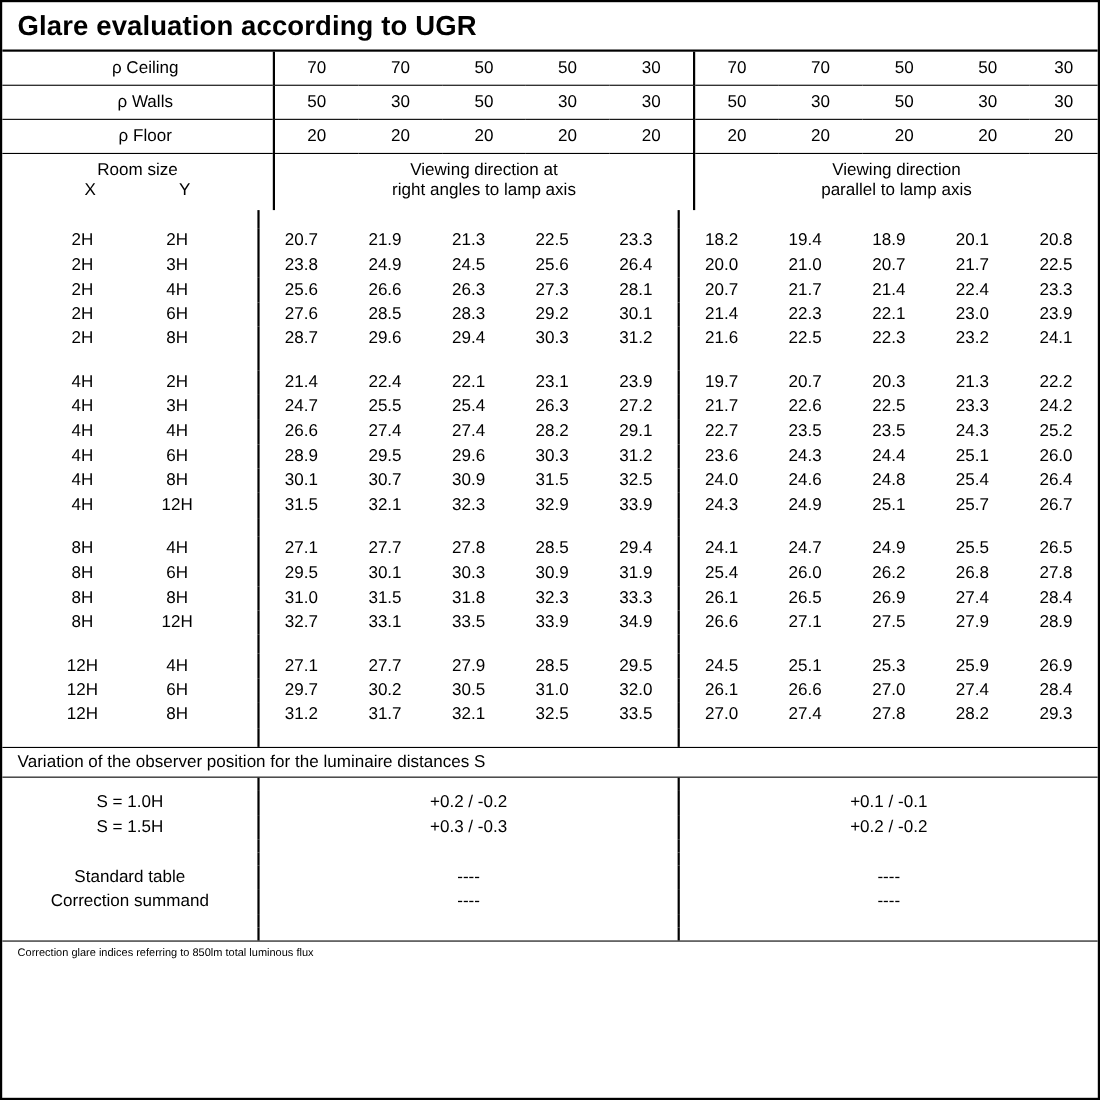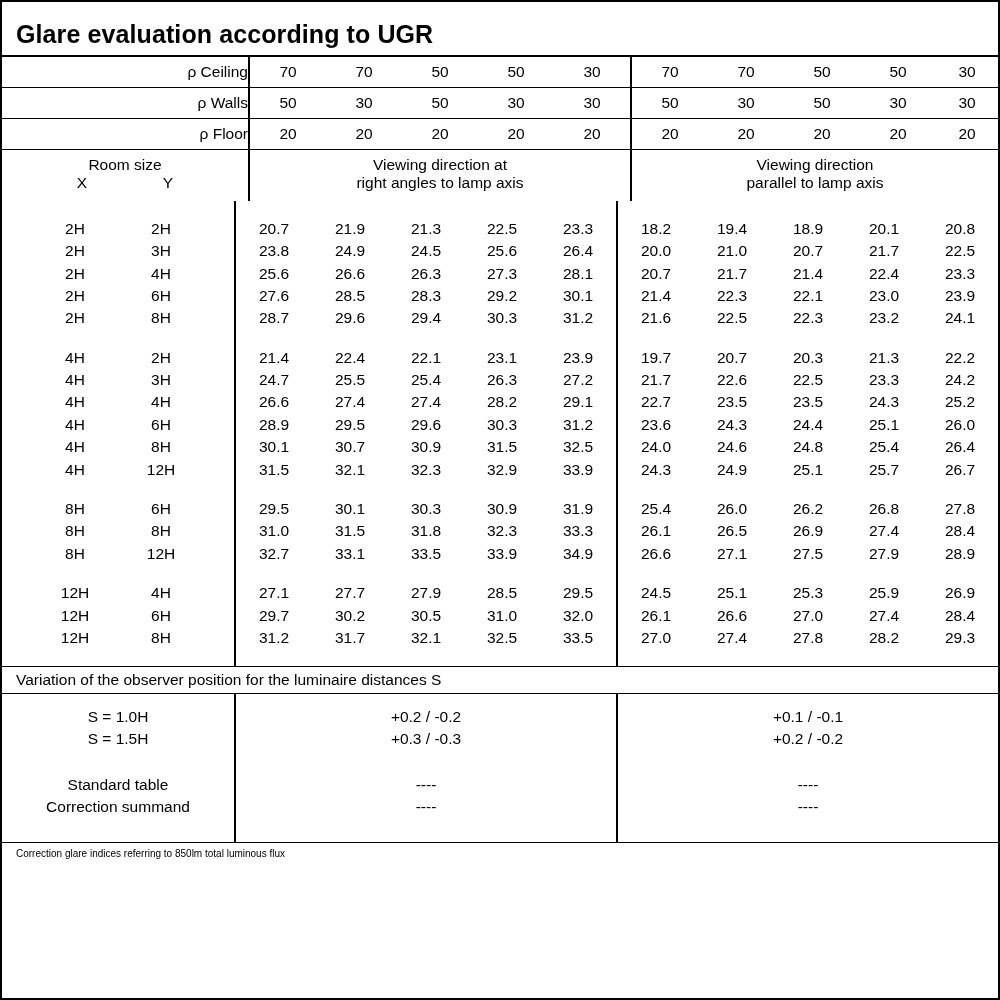--- a/index.html
+++ b/index.html
@@ -18,21 +18,20 @@
     position: relative;
     background: #ffffff;
     border: 2px solid #000000;
     overflow: hidden;
   }
   .title {
     font-size: 25px;
     font-weight: bold;
     padding: 8px 0 6px 14px;
     letter-spacing: 0.1px;
-    margin-top: 10px;
   }
   .rule {
     height: 2px;
     background: #000000;
     width: 100%;
   }
   .thin-rule {
     height: 1px;
     background: #000000;
     width: 100%;
@@ -44,21 +43,21 @@
   }
   table.grid td {
     padding: 0;
     vertical-align: middle;
   }
   
   .refl-row td {
     height: 30px;
   }
   .refl-label {
-    text-align: right;
+    text-align: center;
     padding-left: 14px !important;
     white-space: nowrap;
   }
   .num {
     text-align: center;
   }
   .vsep {
     border-left: 2px solid #000000;
   }
   .rowline td {
@@ -342,20 +341,33 @@
           <td></td>
           <td></td>
           <td></td>
           <td class="vsep"></td>
           <td></td>
           <td></td>
           <td></td>
           <td></td>
         </tr>
         <tr class="datarow">
+          <td style="text-align: center;"><span class="rs-x">8H</span><span class="rs-y">4H</span></td>
+          <td class="num vsep">27.1</td>
+          <td class="num">27.7</td>
+          <td class="num">27.8</td>
+          <td class="num">28.5</td>
+          <td class="num">29.4</td>
+          <td class="num vsep">24.1</td>
+          <td class="num">24.7</td>
+          <td class="num">24.9</td>
+          <td class="num">25.5</td>
+          <td class="num">26.5</td>
+        </tr>
+        <tr class="datarow">
           <td style="text-align: center;"><span class="rs-x">8H</span><span class="rs-y">6H</span></td>
           <td class="num vsep">29.5</td>
           <td class="num">30.1</td>
           <td class="num">30.3</td>
           <td class="num">30.9</td>
           <td class="num">31.9</td>
           <td class="num vsep">25.4</td>
           <td class="num">26.0</td>
           <td class="num">26.2</td>
           <td class="num">26.8</td>

